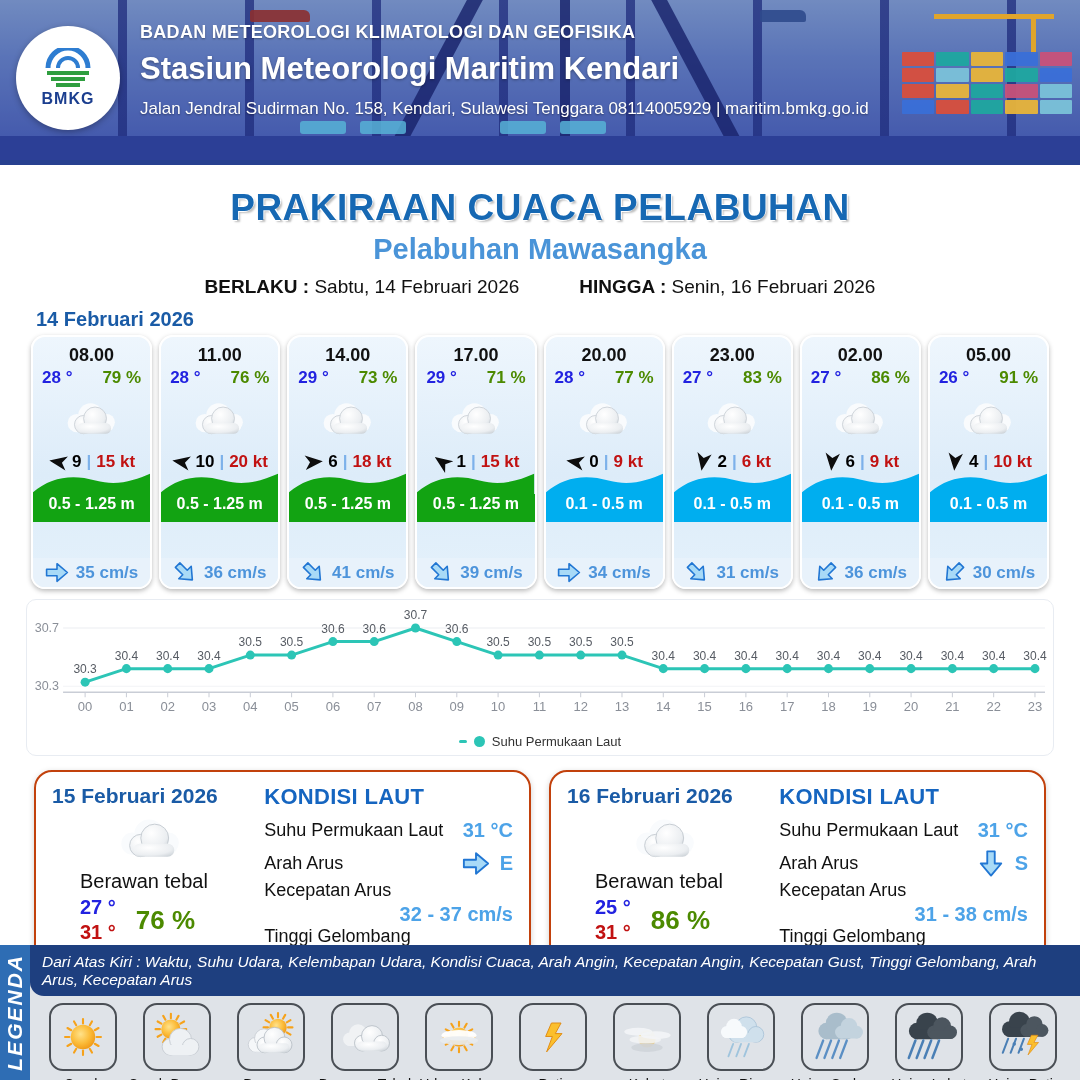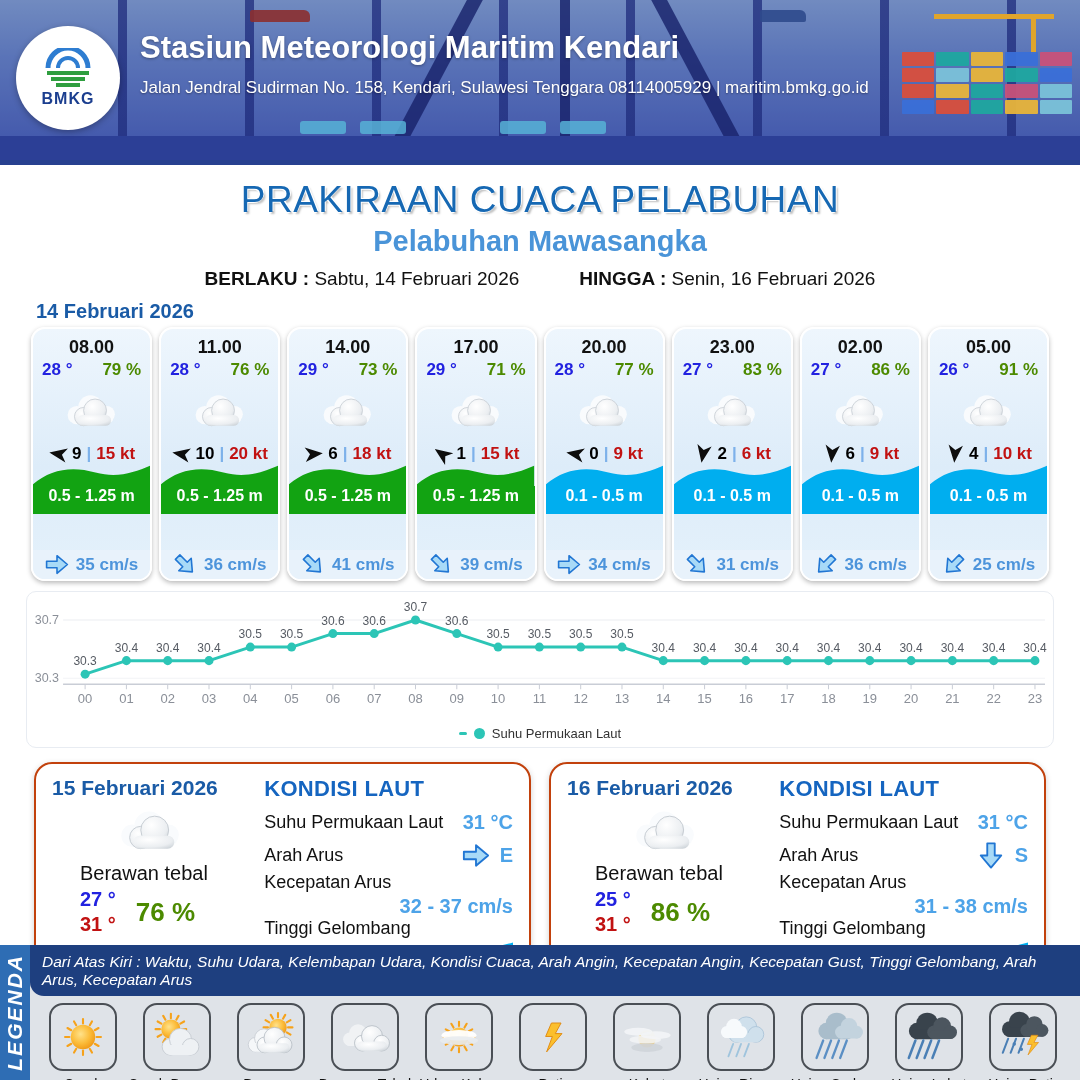--- a/index.html
+++ b/index.html
@@ -28,22 +28,22 @@
   .logo-wrap{position:absolute;left:16px;top:26px;width:104px;height:104px;background:#fff;border-radius:50%;
     display:flex;flex-direction:column;align-items:center;justify-content:center;z-index:3;box-shadow:0 2px 6px rgba(0,0,0,.3);}
   .logo-txt{font-size:16px;font-weight:bold;color:#1b3e8f;letter-spacing:1px;margin-top:-2px;}
   .header-text{position:absolute;left:140px;top:22px;z-index:3;color:#fff;}
   .h-org{font-size:18px;font-weight:bold;letter-spacing:.3px;text-shadow:0 1px 2px rgba(0,0,0,.35);}
   .h-station{font-size:31px;font-weight:bold;margin-top:8px;text-shadow:0 1px 3px rgba(0,0,0,.35);}
   .h-addr{font-size:17px;margin-top:12px;text-shadow:0 1px 2px rgba(0,0,0,.4);}
 
   
   .titleblock{text-align:center;padding-top:14px;}
-  .t-main{font-size:37px;font-weight:400;color:#1668b3;letter-spacing:.5px;
-    text-shadow:-1px -1px 0 #fff,1px -1px 0 #fff,-1px 1px 0 #fff,2px 2px 2px rgba(0,0,0,.25);}
+  .t-main{font-size:37px;font-weight:700;color:#1668b3;letter-spacing:.5px;
+    text-shadow:-1px -1px 0 #fff,1px -1px 0 #fff,-1px 1px 0 #fff,2px 2px 2px rgba(0,0,0,.25);margin-top:8px;}
   .t-sub{font-size:29px;font-weight:bold;color:#4a94d8;margin-top:4px;}
   .t-valid{margin-top:10px;font-size:19px;color:#111;display:flex;justify-content:center;gap:60px;}
   .t-valid b{font-weight:bold;}
   .day-label{margin:10px 0 4px 36px;font-size:20px;font-weight:bold;color:#1a5ba6;}
 
   
   .cards-row{display:flex;gap:7px;padding:0 31px;align-items:center;}
   .fc-card{flex:1;height:250px;border-radius:14px;border:2px solid #fff;
     background:linear-gradient(180deg,#eef6fd 0%,#ddecf9 55%,#e4f1fb 100%);
     box-shadow:0 2px 5px rgba(0,0,0,.28);overflow:hidden;display:flex;flex-direction:column;}
@@ -175,20 +175,21 @@
         <path d="M9,20 A20,20 0 0 1 49,20" fill="none" stroke="#2e7dd1" stroke-width="5"></path>
         <path d="M16,20 A13,13 0 0 1 42,20" fill="none" stroke="#ffffff" stroke-width="3"></path>
         <path d="M19,20 A10,10 0 0 1 39,20" fill="none" stroke="#2e7dd1" stroke-width="4"></path>
         <rect x="8" y="23" width="42" height="4" fill="#2f9e3f"></rect>
         <rect x="12" y="29" width="34" height="4" fill="#2f9e3f"></rect>
         <rect x="17" y="35" width="24" height="4" fill="#2f9e3f"></rect>
       </svg>
       <div class="logo-txt">BMKG</div>
     </div>
     <div class="header-text">
+      <div class="h-org">BADAN METEOROLOGI KLIMATOLOGI DAN GEOFISIKA</div>
       <div class="h-station">Stasiun Meteorologi Maritim Kendari</div>
       <div class="h-addr">Jalan Jendral Sudirman No. 158, Kendari, Sulawesi Tenggara  08114005929 | maritim.bmkg.go.id</div>
     </div>
   </div>
 
   <div class="titleblock">
     <div class="t-main">PRAKIRAAN CUACA PELABUHAN</div>
     <div class="t-sub">Pelabuhan Mawasangka</div>
     <div class="t-valid">
       <span><b>BERLAKU :</b>
@@ -559,21 +560,21 @@
             <path fill="currentColor" d="M0,24 C18,6 40,2 64,10 C86,17 104,10 120,2 L120,26 L0,26 Z"></path>
           </svg>
       <div class="band">0.1 - 0.5 m</div>
     </div>
     <div class="fc-cur">
       <span class="cur-arrow" style="transform:rotate(135deg)">
             <svg viewBox="0 0 30 26" width="100%" height="100%">
               <polygon points="2,9 15,9 15,2 28,13 15,24 15,17 2,17" fill="#a8daf7" stroke="#2176d3" stroke-width="2" stroke-linejoin="round"></polygon>
             </svg>
           </span>
-      <span>25 cm/s</span>
+      <span>30 cm/s</span>
     </div>
   </div>
     </div>
 
   <div class="chart-panel">
     <div id="sst-chart"><svg viewBox="0 0 1024 128" width="100%">
           <line x1="36" y1="26" x2="1016" y2="26" stroke="#ebedf2" stroke-width="1"></line>
           <line x1="36" y1="84" x2="1016" y2="84" stroke="#f2f3f6" stroke-width="1"></line>
           <line x1="36" y1="90" x2="1016" y2="90" stroke="#c9cdd6" stroke-width="1.5"></line>
           <text x="32" y="30" text-anchor="end" font-size="12.5" fill="#8a8f98">30.7</text>

